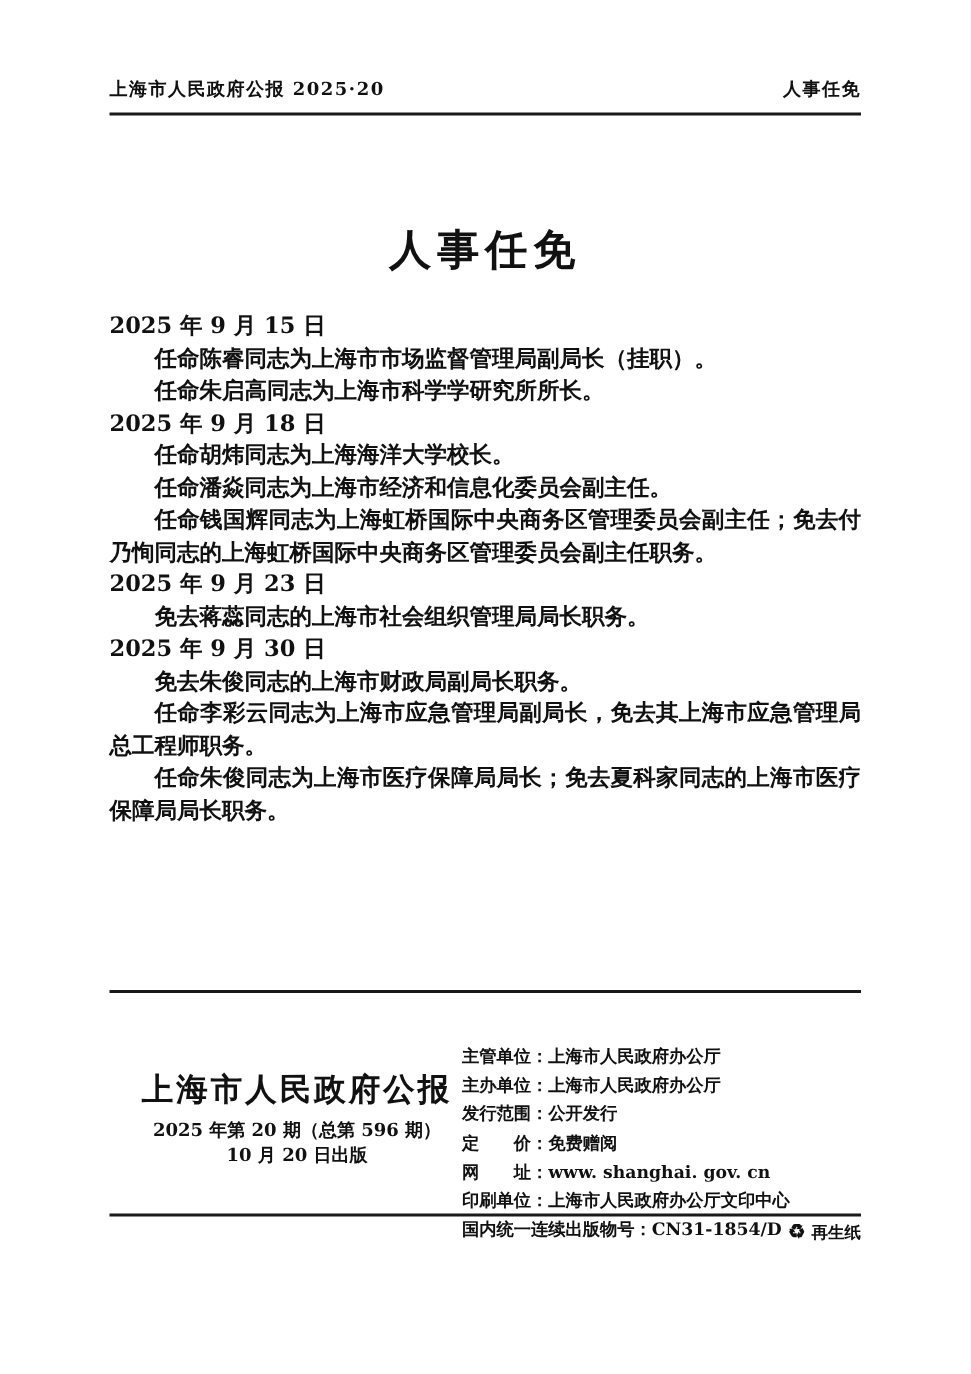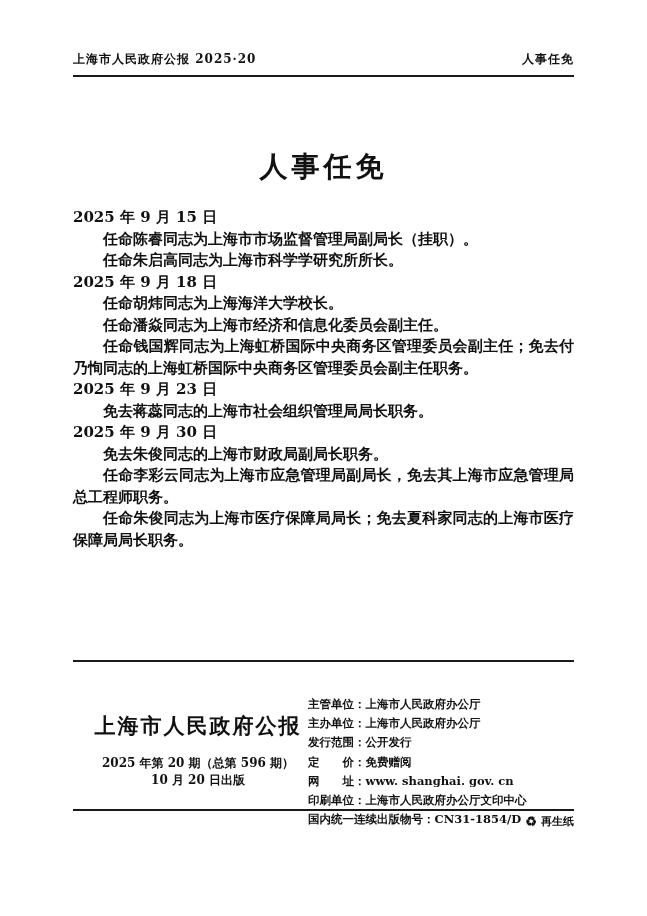--- a/index.html
+++ b/index.html
@@ -43,21 +43,21 @@
   
   .colophon-rule {
     position: absolute; top: 660px; left: 73px; right: 73px;
     height: 2px; background: #1a1a1a;
   }
   .colophon-left {
     position: absolute; top: 672px; left: 73px; width: 250px;
     text-align: center; font-weight: bold;
   }
   .gazette-title { font-size: 21px; letter-spacing: 2px; margin-top: 40px; }
-  .issue-line { font-size: 12px; margin-top: 15px; font-weight: bold; }
+  .issue-line { font-size: 12px; margin-top: 5px; font-weight: bold; }
   .publish-line { font-size: 12px; font-weight: bold; }
   .colophon-right {
     position: absolute; top: 671px; left: 308px; right: 60px;
     font-size: 11.5px; font-weight: bold; line-height: 19.2px; margin-top: 24px;
   }
 
   
   .bottom-rule {
     position: absolute; top: 809px; left: 73px; right: 73px;
     height: 1.5px; background: #1a1a1a;

